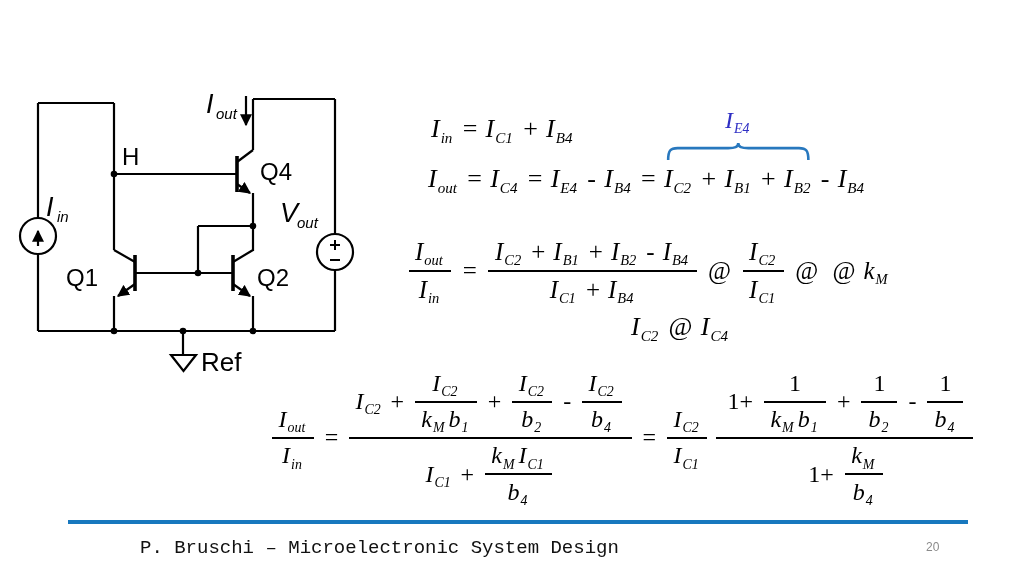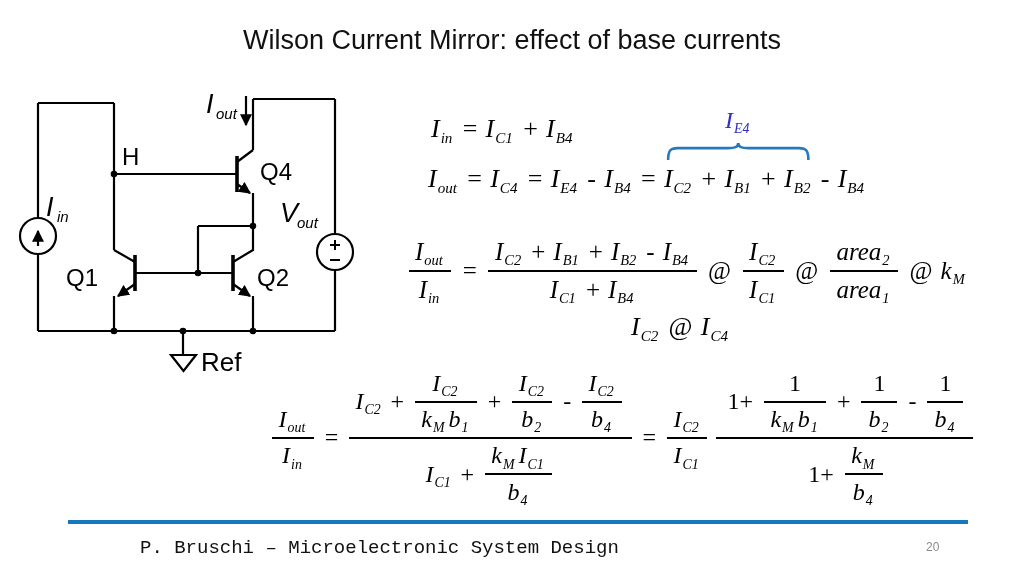--- a/index.html
+++ b/index.html
@@ -37,21 +37,20 @@
   
   .footer-line{position:absolute;left:68px;top:520px;width:900px;height:4px;background:#1878BE;}
   .footer{position:absolute;left:140px;right:0;top:537px;text-align:left;font-size:19px;color:#111;font-family:Liberation Mono, monospace;}
   .pageno{position:absolute;left:926px;top:540px;font-size:12px;color:#8a8a8a;}
 </style>
 </head>
 <body>
 
 <div class="slide">
 
-  <div class="title">Wilson Current Mirror: effect of base currents</div>
 
   <svg class="circuit" viewBox="0 0 400 300" xmlns="http://www.w3.org/2000/svg">
     <defs>
       <marker id="arr" viewBox="0 0 10 10" refX="9" refY="5" markerWidth="12" markerHeight="12" orient="auto" markerUnits="userSpaceOnUse">
         <path d="M0,0 L10,5 L0,10 Z" fill="#000"></path>
       </marker>
     </defs>
 
     <g>
       <path class="cw" d="M38,23 H114 M114,23 V170 M38,23 V138 M38,174 V251 M38,251 H335
@@ -188,29 +187,20 @@
       <span class="frac">
         <span class="fnum">
           <span class="mi">I<span class="ms">C2</span></span>
         </span>
         <span class="fbar"></span>
         <span class="fden">
           <span class="mi">I<span class="ms">C1</span></span>
         </span>
       </span>
       <span class="mo">@</span>
-      <span class="frac">
-        <span class="fnum">
-          <span class="mi">area<span class="ms">2</span></span>
-        </span>
-        <span class="fbar"></span>
-        <span class="fden">
-          <span class="mi">area<span class="ms">1</span></span>
-        </span>
-      </span>
       <span class="mo">@</span>
       <span class="mi">k<span class="ms">M</span></span>
     </div>
 
   <div class="eq eq4">
       <span class="mi">I<span class="ms">C2</span></span>
       <span class="mo">@</span>
       <span class="mi">I<span class="ms">C4</span></span>
     </div>
 

